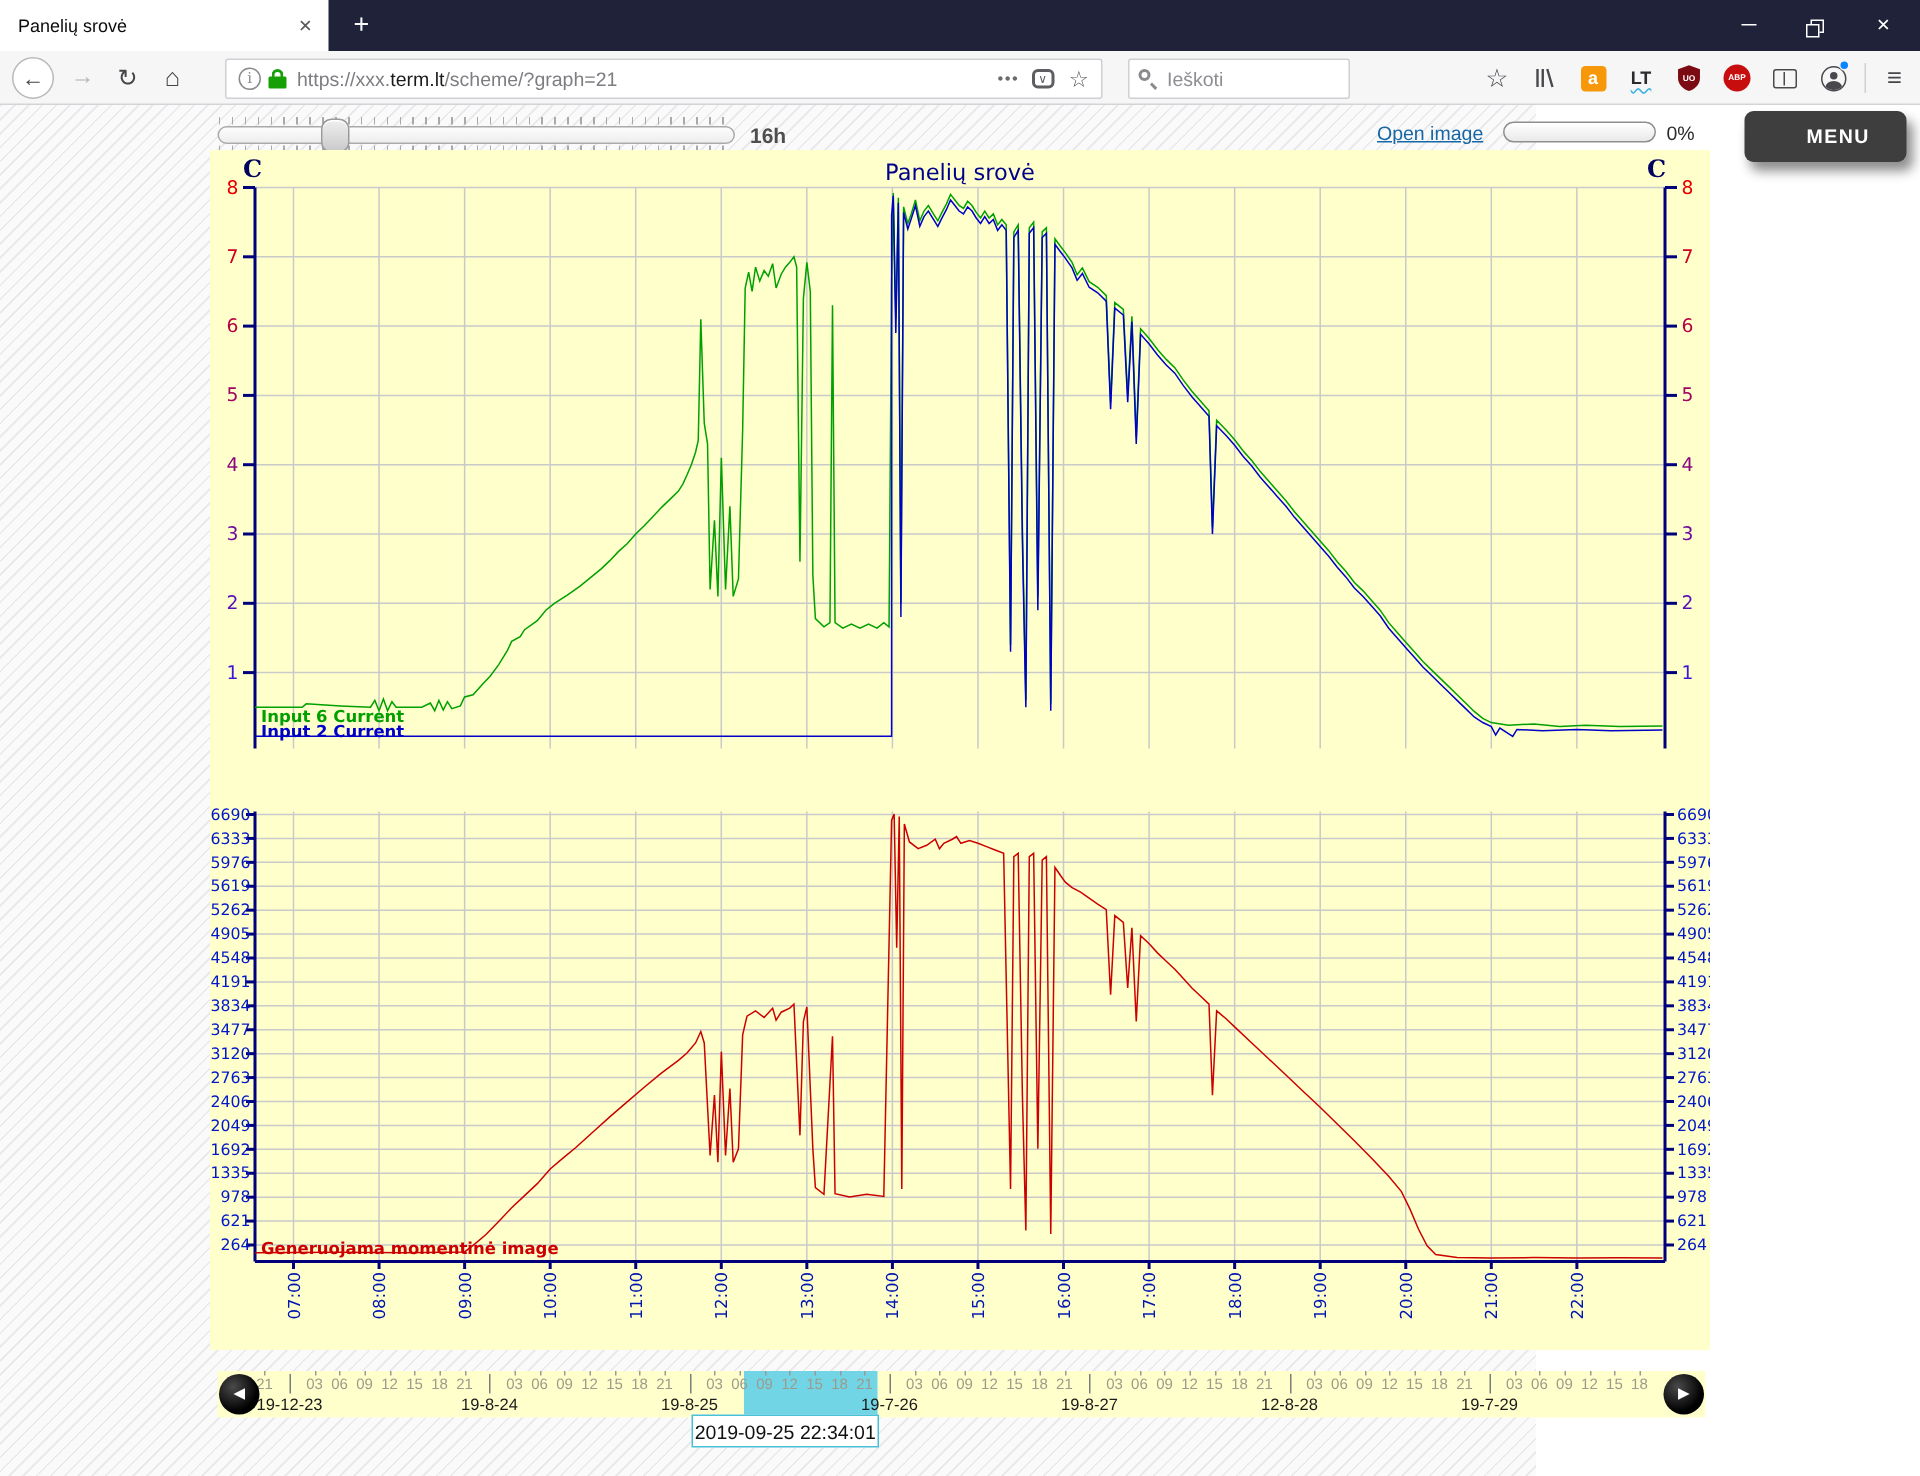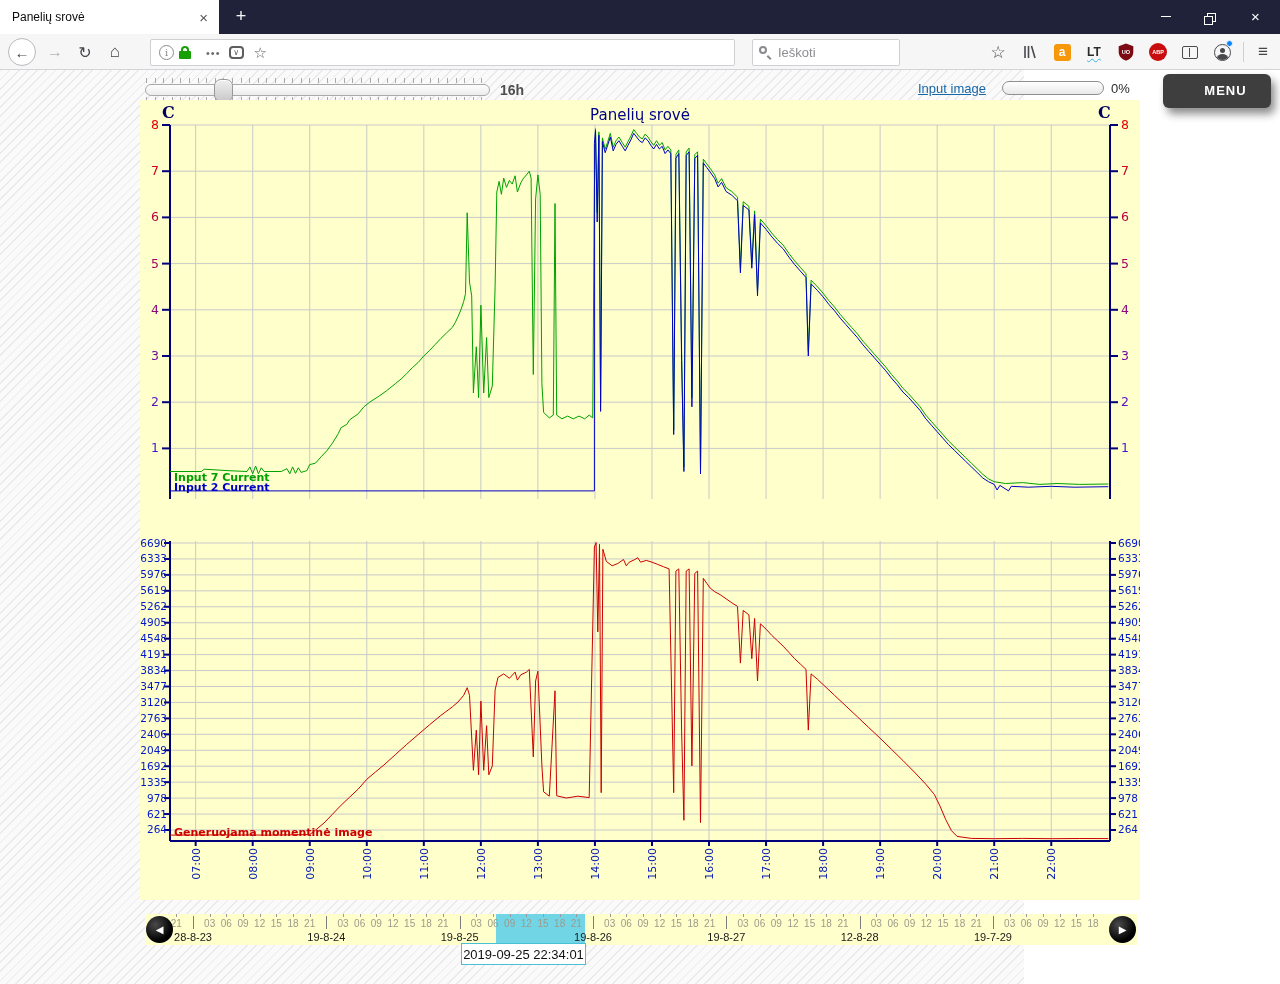--- a/index.html
+++ b/index.html
@@ -152,20 +152,21 @@
   <div class="nav-icon" id="btn-home">
       <span>⌂</span>
     </div>
 
   <div id="urlbar">
     <span id="info-icon">i</span>
     <span class="lock">
         <span class="shackle"></span>
         <span class="body"></span>
       </span>
+    <span id="url-text"><span class="dim">https://</span><span class="dim">xxx.</span><span class="host">term.lt</span><span class="dim">/scheme/?graph=21</span></span>
     <span id="url-dots">•••</span>
     <span class="pocket">∨</span>
     <span class="star-g">☆</span>
   </div>
 
   <div id="searchbox">
     <span class="mag">
         <span class="glass"></span>
         <span class="stem"></span>
       </span>
@@ -209,21 +210,21 @@
 </div>
 
 <div id="content">
 
   <div id="slider-ticks-top"></div>
   <div id="slider-ticks-bottom"></div>
   <div id="slider-track"></div>
   <div id="slider-handle"></div>
   <div id="window-label">16h</div>
 
-  <a id="open-image">Input image</a>
+  <a id="open-image">Open image</a>
   <div id="progressbar"></div>
   <div id="progress-label">0%</div>
   <div id="menu-button">MENU</div>
 
   <div id="chart-box">
     <div id="chart-title">Panelių srovė</div>
     <div class="unit-c" id="unit-left">C</div>
     <div class="unit-c" id="unit-right">C</div>
     <svg id="chart-svg" width="1000" height="800">
         <line x1="30" y1="25" x2="970" y2="25" stroke="#c9c9c9"></line>
@@ -427,31 +428,31 @@
         <line x1="797.1723300970873" y1="741" x2="797.1723300970873" y2="746" stroke="#00007d" stroke-width="2"></line>
         <text x="801.1723300970873" y="748" text-anchor="end" font-size="11" font-family="DejaVu Sans, sans-serif" fill="#0016b0" transform="rotate(-90 801.1723300970873 748)">20:00</text>
         <line x1="854.2111650485436" y1="741" x2="854.2111650485436" y2="746" stroke="#00007d" stroke-width="2"></line>
         <text x="858.2111650485436" y="748" text-anchor="end" font-size="11" font-family="DejaVu Sans, sans-serif" fill="#0016b0" transform="rotate(-90 858.2111650485436 748)">21:00</text>
         <line x1="911.2499999999999" y1="741" x2="911.2499999999999" y2="746" stroke="#00007d" stroke-width="2"></line>
         <text x="915.2499999999999" y="748" text-anchor="end" font-size="11" font-family="DejaVu Sans, sans-serif" fill="#0016b0" transform="rotate(-90 915.2499999999999 748)">22:00</text>
         <polyline points="30.0,371.5 61.4,371.5 64.2,369.2 87.0,370.6 107.0,371.5 109.9,366.9 112.7,373.8 115.6,366.0 118.4,373.8 121.3,367.8 124.1,371.5 141.2,371.5 146.9,368.7 149.8,373.8 152.6,366.9 155.5,373.3 158.3,367.8 161.2,372.4 166.9,370.6 169.7,364.6 175.4,363.2 181.2,356.7 186.9,350.7 192.6,342.9 198.3,333.6 201.1,327.6 206.8,324.4 209.7,319.8 218.2,313.8 223.9,306.8 229.6,302.2 238.2,296.7 246.7,290.7 255.3,283.7 261.0,279.1 266.7,273.6 272.4,267.6 278.1,262.5 283.8,256.0 289.5,250.5 295.2,244.5 300.9,238.4 306.6,232.9 312.3,227.4 315.2,222.7 318.0,216.7 320.9,209.8 323.7,201.5 325.5,193.6 327.2,112.8 329.5,182.1 331.7,195.9 333.4,293.0 336.3,246.8 338.6,297.6 340.9,205.2 343.7,293.0 346.6,237.5 348.8,297.6 352.3,286.0 355.1,186.7 356.8,92.0 359.1,81.4 361.4,94.3 363.7,78.1 366.5,87.4 369.4,80.4 372.2,84.1 375.1,75.8 377.4,92.0 380.8,82.8 383.6,78.1 386.5,74.9 389.3,71.2 391.1,78.1 393.3,274.5 395.6,98.9 397.9,74.9 400.2,94.3 401.9,283.7 403.6,312.4 409.3,317.9 413.3,315.1 415.0,103.5 416.7,315.1 421.9,318.8 427.6,316.1 433.3,318.8 439.0,316.1 444.7,318.8 449.2,315.1 452.7,317.9 454.4,89.7 455.5,28.7 457.2,112.8 458.9,31.9 460.6,302.2 462.4,37.9 465.2,49.0 467.5,42.6 470.3,33.3 473.2,47.2 476.0,40.7 478.9,37.0 482.3,42.6 485.2,47.2 488.0,41.6 490.9,36.1 493.7,29.6 496.6,33.3 499.4,37.0 502.3,38.9 505.1,34.2 508.0,37.0 510.8,41.6 513.7,45.3 516.5,40.7 519.4,45.3 522.2,42.6 525.1,49.9 527.9,46.3 530.8,49.9 533.7,329.9 535.9,54.6 538.8,49.9 541.6,251.4 543.9,366.9 546.2,51.8 549.1,48.1 551.9,297.6 554.8,54.6 557.6,51.8 560.5,369.2 563.3,59.2 566.7,63.8 570.2,68.4 574.7,74.9 578.1,83.2 581.6,78.6 586.1,87.8 591.8,91.5 597.5,97.1 600.4,168.2 603.2,101.7 608.9,106.3 611.8,163.6 614.6,110.9 617.5,191.3 620.4,119.2 626.1,125.7 631.8,133.1 637.5,139.6 643.2,145.1 648.9,153.4 654.6,160.8 660.3,167.3 666.0,173.8 668.3,251.4 671.1,180.2 677.4,186.7 683.1,193.2 688.8,200.6 694.5,207.0 700.2,214.4 705.9,220.9 711.6,227.4 717.3,233.8 723.0,241.2 728.7,247.7 734.4,254.2 740.1,260.6 745.8,267.1 751.5,274.5 757.2,280.9 762.9,288.3 768.7,293.9 774.4,300.4 780.1,306.8 785.8,315.1 791.5,321.6 797.2,328.1 802.9,334.5 808.6,341.0 814.3,346.6 820.0,352.1 825.7,357.6 831.4,363.2 837.1,368.7 842.8,374.3 848.5,378.9 854.2,381.7 865.6,383.5 882.7,382.6 899.8,384.4 917.0,383.5 939.8,384.4 968.3,384.0" fill="none" stroke="#00a000" stroke-width="1"></polyline>
         <polyline points="30.0,390.9 454.4,390.9 454.4,43.5 455.5,30.5 457.2,122.0 458.9,35.2 460.6,311.4 462.4,41.6 465.2,52.7 467.5,45.8 470.3,37.0 473.2,50.9 476.0,44.4 478.9,40.7 482.3,46.3 485.2,50.9 488.0,45.3 490.9,39.8 493.7,33.3 496.6,37.0 499.4,40.7 502.3,42.6 505.1,37.9 508.0,40.7 510.8,45.3 513.7,49.0 516.5,44.4 519.4,49.0 522.2,46.3 525.1,53.6 527.9,49.9 530.8,53.6 533.7,334.5 535.9,58.3 538.8,53.6 541.6,260.6 543.9,371.5 546.2,55.5 549.1,51.8 551.9,306.8 554.8,58.3 557.6,55.5 560.5,373.8 563.3,62.9 566.7,67.5 570.2,72.1 574.7,78.6 578.1,86.9 581.6,82.3 586.1,91.5 591.8,95.2 597.5,100.8 600.4,172.8 603.2,105.4 608.9,110.0 611.8,168.2 614.6,114.6 617.5,195.9 620.4,122.9 626.1,129.4 631.8,136.8 637.5,143.3 643.2,148.8 648.9,157.1 654.6,164.5 660.3,171.0 666.0,177.5 668.3,256.0 671.1,183.9 677.4,190.4 683.1,196.9 688.8,204.3 694.5,210.7 700.2,218.1 705.9,224.6 711.6,231.1 717.3,237.5 723.0,244.9 728.7,251.4 734.4,257.8 740.1,264.3 745.8,270.8 751.5,278.2 757.2,284.6 762.9,292.0 768.7,297.6 774.4,304.0 780.1,310.5 785.8,318.8 791.5,325.3 797.2,331.8 802.9,338.2 808.6,344.7 814.3,350.2 820.0,355.8 825.7,361.3 831.4,366.9 837.1,372.4 842.8,378.0 848.5,381.7 854.2,384.4 857.1,390.0 859.9,385.4 868.5,390.9 871.3,386.3 888.4,387.2 911.2,386.3 934.1,387.2 968.3,386.7" fill="none" stroke="#0000c8" stroke-width="1"></polyline>
         <polyline points="30.0,735.1 84.2,734.9 129.8,735.1 169.7,734.6 175.4,730.2 184.0,723.0 192.6,714.1 201.1,705.2 209.7,697.1 218.2,689.1 226.8,679.3 235.3,672.1 243.9,665.0 255.3,654.7 266.7,644.4 278.1,634.6 289.5,624.8 300.9,615.4 312.3,606.9 318.0,602.0 323.7,595.3 327.2,587.7 329.5,595.3 333.4,670.3 336.3,630.1 338.6,674.8 340.9,601.1 343.7,670.3 346.6,625.7 348.8,674.8 352.3,665.9 355.1,589.9 358.0,577.4 363.7,573.9 369.4,578.3 375.1,572.1 377.4,580.1 380.8,574.8 386.5,572.1 389.3,569.4 393.3,656.9 395.6,581.0 397.9,571.2 401.9,665.9 403.6,691.8 409.3,696.2 415.0,590.8 416.7,695.8 426.4,698.0 437.8,696.2 449.2,697.6 454.4,447.0 456.1,442.6 457.8,531.9 459.5,444.3 461.2,692.7 462.9,449.3 466.3,461.3 472.1,465.8 477.8,463.5 483.5,459.5 486.3,465.8 489.2,462.2 494.9,459.5 497.7,457.7 500.6,462.2 506.3,460.4 512.0,462.2 517.7,464.4 523.4,466.7 529.1,468.9 533.7,692.7 535.9,471.1 538.8,468.9 541.6,630.1 543.9,720.3 546.2,471.1 549.1,468.9 551.9,665.9 554.8,473.4 557.6,471.1 560.5,722.6 563.3,478.3 566.7,483.2 570.2,488.1 574.7,491.7 580.4,494.8 586.1,498.8 591.8,502.8 597.5,506.4 600.4,563.1 603.2,510.4 608.9,514.9 611.8,558.7 614.6,518.5 617.5,581.0 620.4,523.8 626.1,529.2 631.8,535.4 637.5,540.8 643.2,546.2 648.9,552.4 654.6,558.7 660.3,564.0 666.0,569.4 668.3,630.1 671.1,573.9 677.4,579.2 683.1,584.6 694.5,595.3 705.9,606.0 717.3,616.7 728.7,627.5 740.1,638.2 751.5,649.3 762.9,660.5 774.4,672.1 785.8,684.2 794.3,694.4 800.0,706.1 805.7,719.5 811.4,730.6 817.1,736.4 831.4,738.4 854.2,738.7 882.7,738.4 911.2,738.7 939.8,738.5 968.3,738.6" fill="none" stroke="#cc0000" stroke-width="1"></polyline>
       </svg>
-    <div class="series-label" id="series-label-1">Input 7 Current</div>
+    <div class="series-label" id="series-label-1">Input 6 Current</div>
     <div class="series-label" id="series-label-2">Input 2 Current</div>
     <div class="series-label" id="series-label-3">Generuojama momentinė image</div>
   </div>
 
   <div id="timeline">
       <div class="tl-selection" style="left: 351.159px; width: 88.8867px; background: rgb(114, 213, 230);"></div>
       <div class="tl-tick" style="left: 31.3337px;"></div>
       <div class="tl-hour" style="left: 31.3337px;">21</div>
       <div class="tl-sep" style="left: 48px;"></div>
-      <div class="tl-date" style="left: 48px;">28-8-23</div>
+      <div class="tl-date" style="left: 48px;">19-12-23</div>
       <div class="tl-tick" style="left: 64.6663px;"></div>
       <div class="tl-hour" style="left: 64.6663px;">03</div>
       <div class="tl-tick" style="left: 81.3325px;"></div>
       <div class="tl-hour" style="left: 81.3325px;">06</div>
       <div class="tl-tick" style="left: 97.9988px;"></div>
       <div class="tl-hour" style="left: 97.9988px;">09</div>
       <div class="tl-tick" style="left: 114.665px;"></div>
       <div class="tl-hour" style="left: 114.665px;">12</div>
       <div class="tl-tick" style="left: 131.331px;"></div>
       <div class="tl-hour" style="left: 131.331px;">15</div>
@@ -485,21 +486,21 @@
       <div class="tl-hour" style="left: 364.659px;">09</div>
       <div class="tl-tick" style="left: 381.325px;"></div>
       <div class="tl-hour" style="left: 381.325px;">12</div>
       <div class="tl-tick" style="left: 397.991px;"></div>
       <div class="tl-hour" style="left: 397.991px;">15</div>
       <div class="tl-tick" style="left: 414.658px;"></div>
       <div class="tl-hour" style="left: 414.658px;">18</div>
       <div class="tl-tick" style="left: 431.324px;"></div>
       <div class="tl-hour" style="left: 431.324px;">21</div>
       <div class="tl-sep" style="left: 447.99px;"></div>
-      <div class="tl-date" style="left: 447.99px;">19-8-26</div>
+      <div class="tl-date" style="left: 447.99px;">19-7-26</div>
       <div class="tl-tick" style="left: 464.656px;"></div>
       <div class="tl-hour" style="left: 464.656px;">03</div>
       <div class="tl-tick" style="left: 481.322px;"></div>
       <div class="tl-hour" style="left: 481.322px;">06</div>
       <div class="tl-tick" style="left: 497.989px;"></div>
       <div class="tl-hour" style="left: 497.989px;">09</div>
       <div class="tl-tick" style="left: 514.655px;"></div>
       <div class="tl-hour" style="left: 514.655px;">12</div>
       <div class="tl-tick" style="left: 531.321px;"></div>
       <div class="tl-hour" style="left: 531.321px;">15</div>

